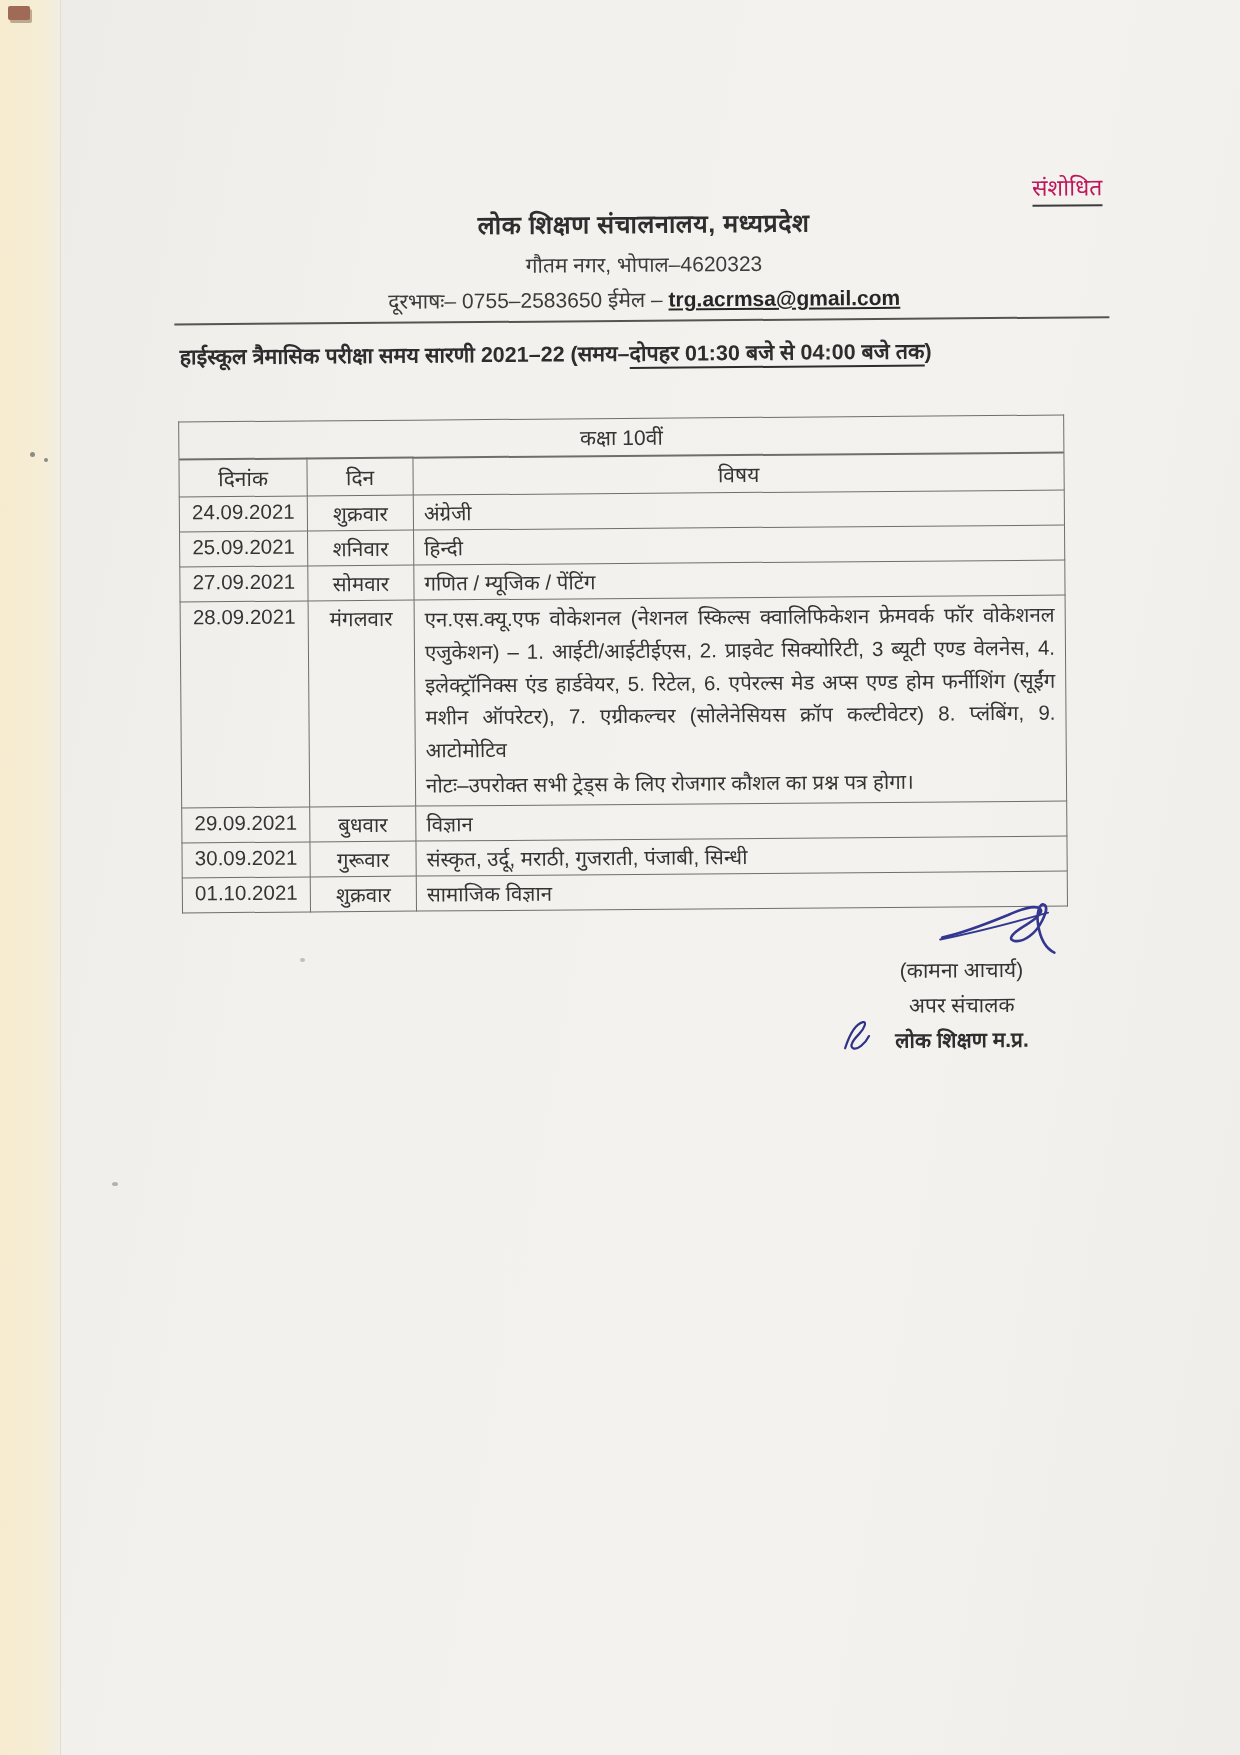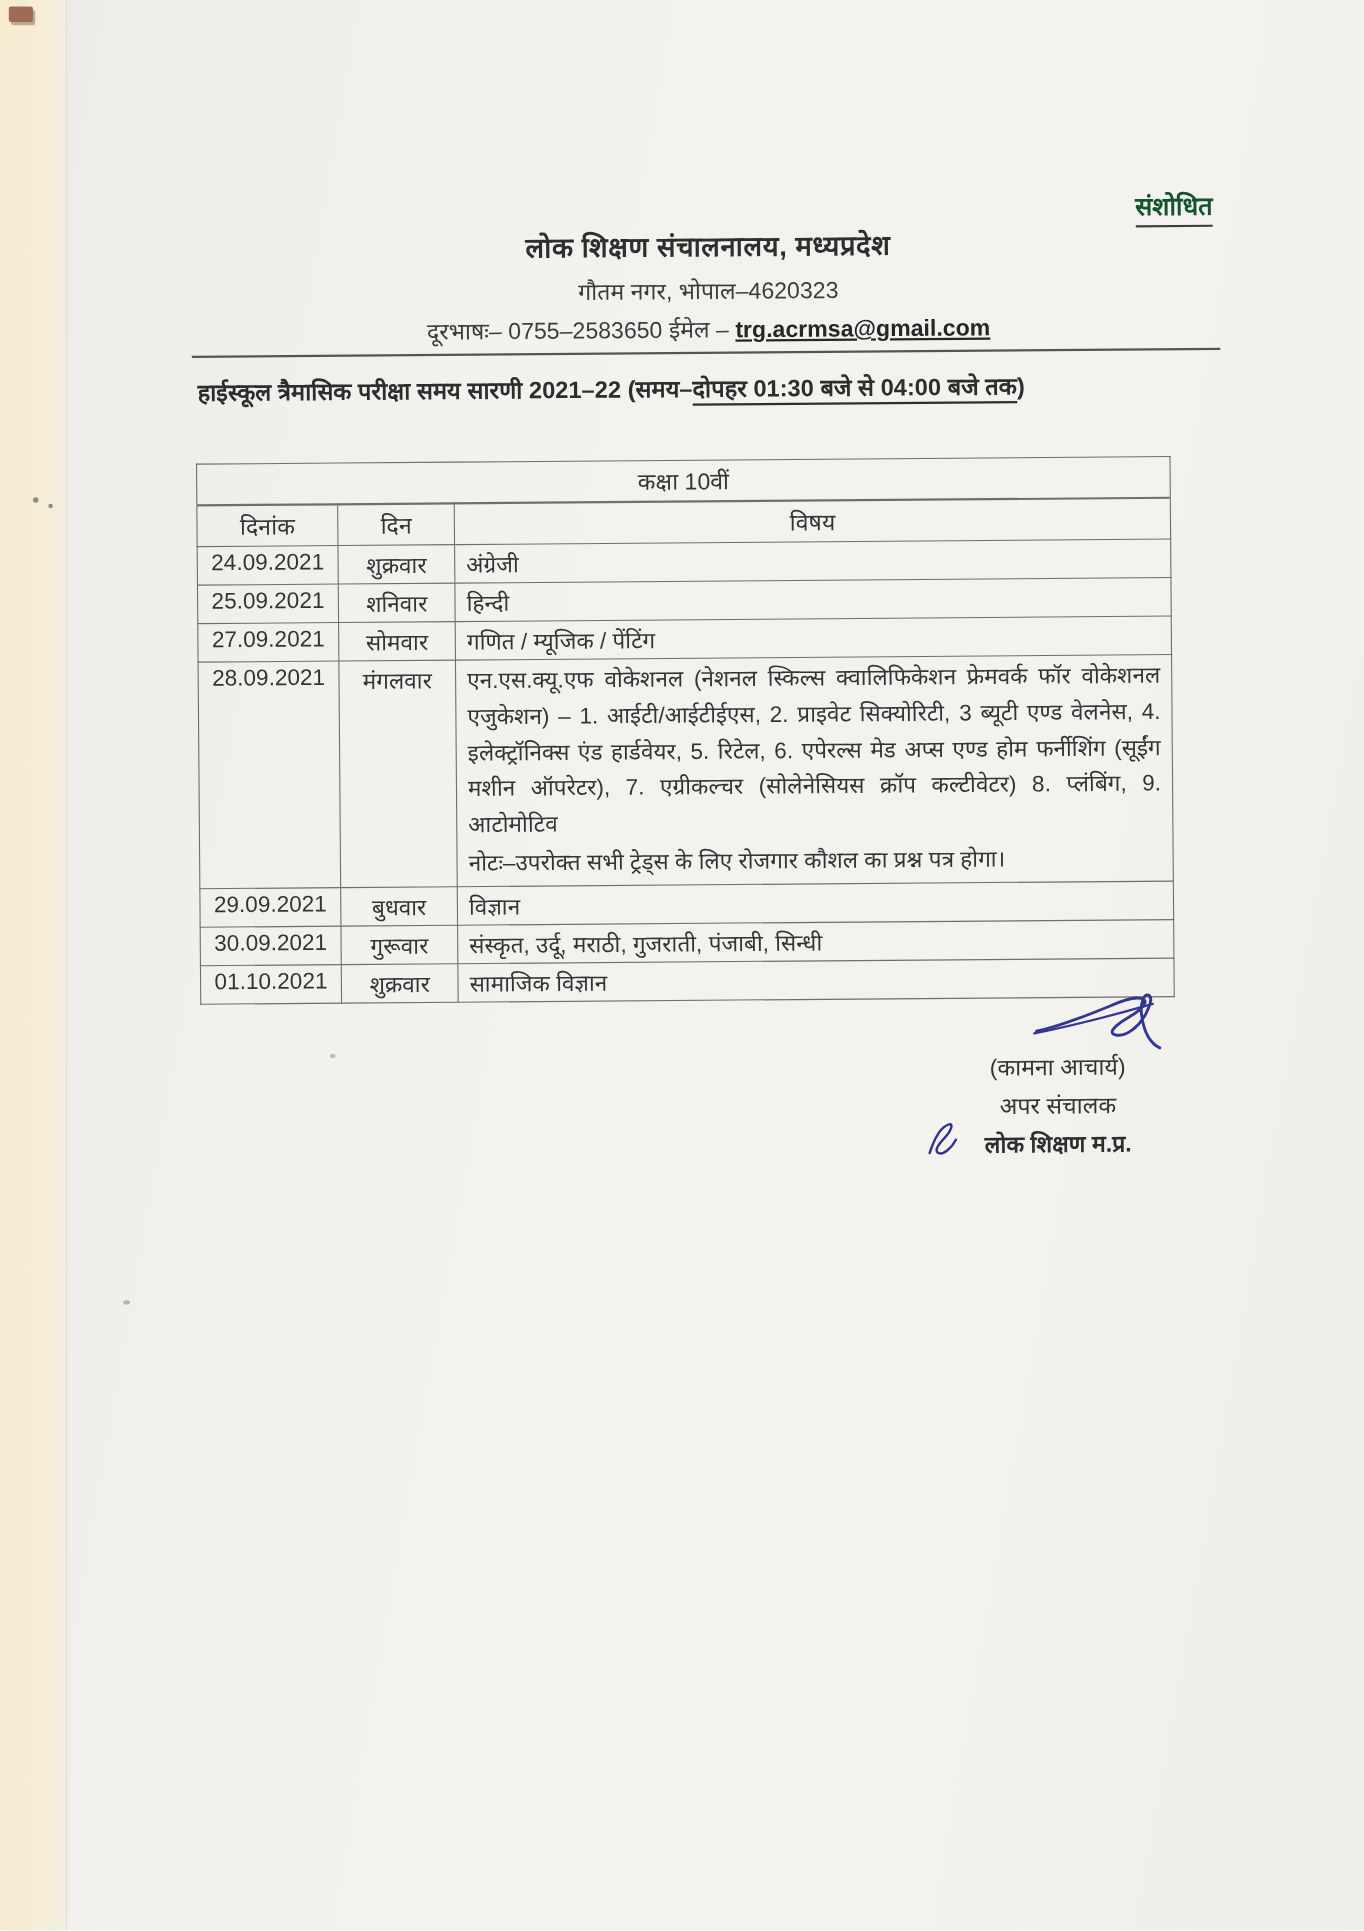--- a/index.html
+++ b/index.html
@@ -15,21 +15,21 @@
     border-right:1px solid #e4ddc9;
   }
   .corner-mark{
     position:absolute;left:8px;top:6px;width:22px;height:14px;
     background:#8a4a38;border-radius:2px;opacity:.8;
     box-shadow:2px 3px 0 0 #b09a7e;
   }
   .content{position:absolute;left:0;top:0;width:1240px;height:1755px;transform:rotate(-0.45deg);transform-origin:620px 400px;}
   .revision{
     position:absolute;top:174px;right:136px;
-    font-size:23px;font-weight:700;color:#14532d;
+    font-size:23px;font-weight:400;color:#be185d;
     border-bottom:2px solid #3c3c3c;padding-bottom:2px;text-align:right;
   }
   .letterhead{position:absolute;left:130px;right:80px;top:206px;text-align:center;}
   .org-name{font-size:25px;font-weight:700;color:#2e2e2e;letter-spacing:.5px;}
   .org-address{font-size:21px;margin-top:10px;color:#3c3c3c;}
   .org-contact{font-size:21px;margin-top:7px;color:#3c3c3c;}
   .org-contact .email{font-weight:700;text-decoration:underline;color:#262626;}
   .head-rule{position:absolute;left:175px;top:320px;width:935px;height:2px;background:#55544f;}
   .doc-title{position:absolute;left:180px;top:340px;width:910px;font-size:21.5px;font-weight:700;color:#2d2d2d;line-height:1.35;}
   .doc-title .time-underline{border-bottom:2px solid #2d2d2d;padding-bottom:1px;}

